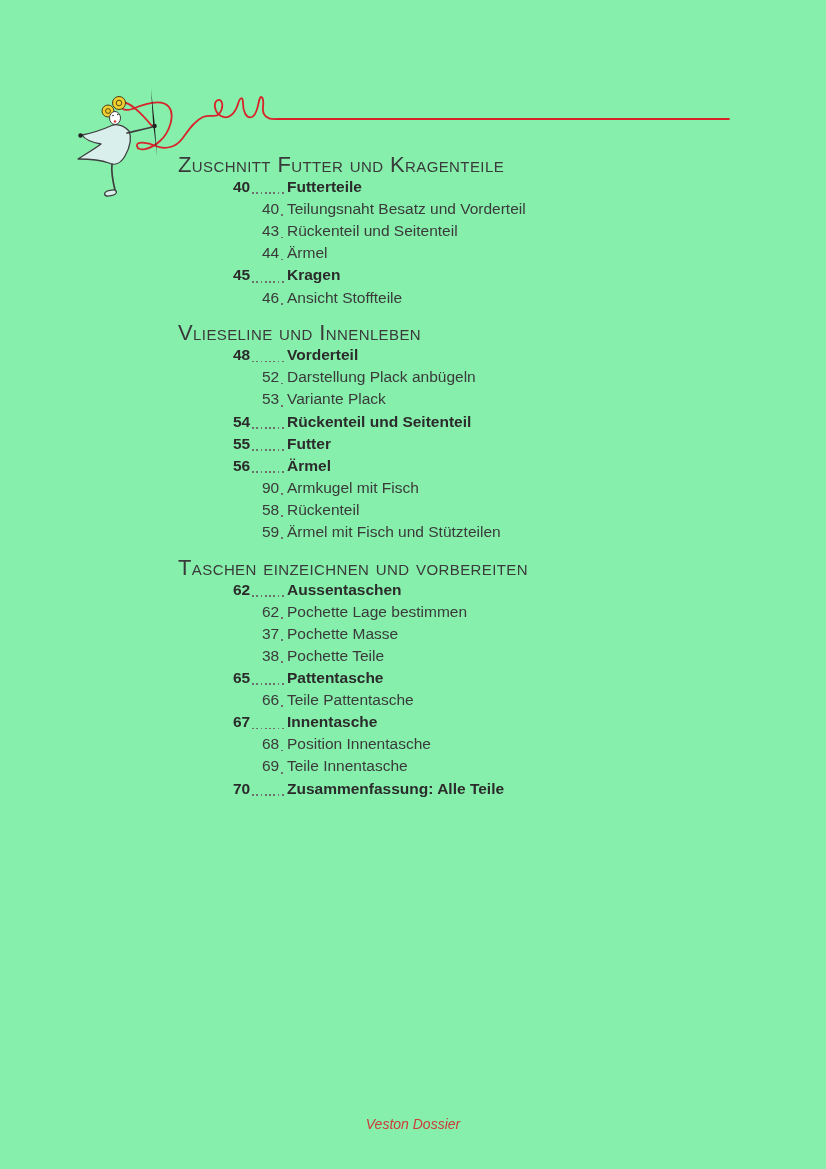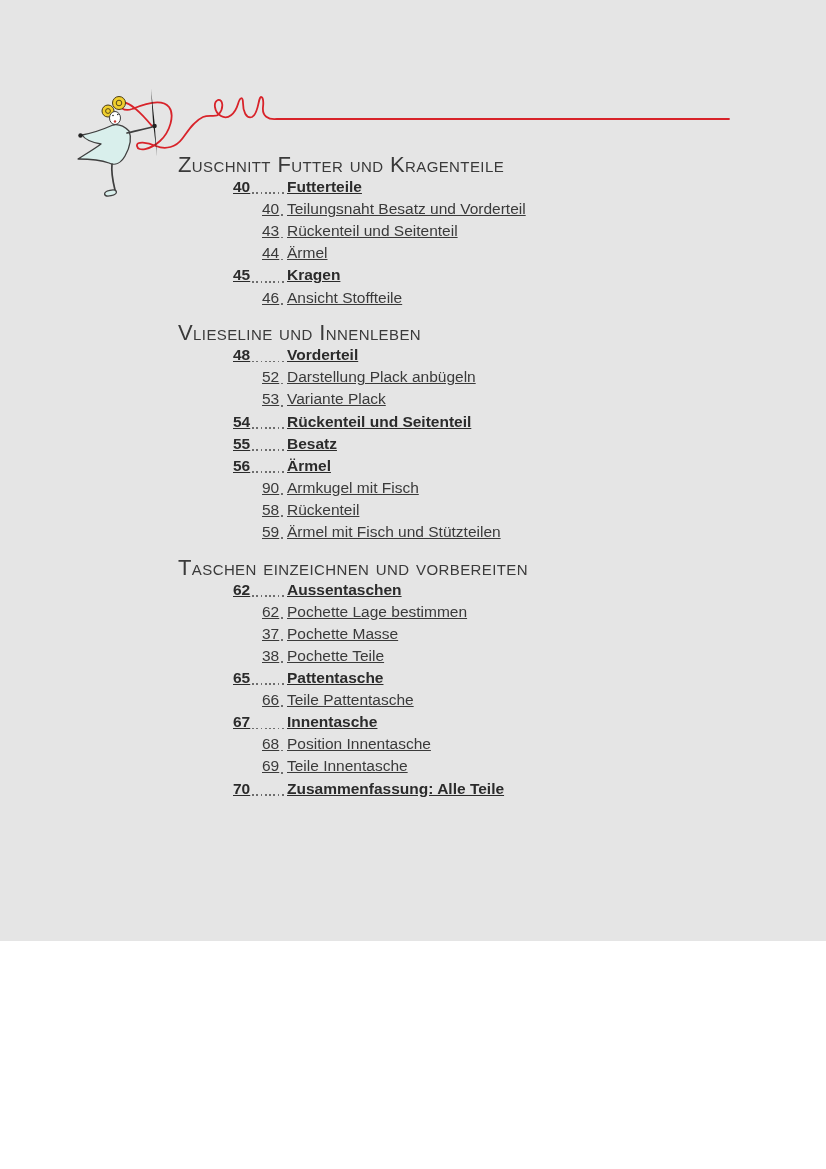--- a/index.html
+++ b/index.html
@@ -8,22 +8,22 @@
     --text:#3a3a3a;
     --bold-text:#2b2b2b;
     --dots:#6e6e6e;
     --dress:#d9efec;
     --hair:#f0cf2e;
     --outline:#3f3f3f;
   }
   html,body{margin:0;padding:0;background:#fff;}
   .page{
     position:relative;
-    width:826px;height:941px;
-    background:#e5e5e5;
+    width:826px;height:1169px;
+    background:#86efac;
     font-family:"Liberation Sans",sans-serif;
     color:var(--text);
     overflow:hidden;
   }
   .artwork{
     position:absolute;left:60px;top:78px;width:680px;height:150px;
   }
   .artwork svg{display:block;width:100%;height:100%;}
   .thread{fill:none;stroke:var(--red);stroke-width:1.8;stroke-linecap:round;stroke-linejoin:round;}
   .needle{fill:#1b1b1b;}
@@ -38,21 +38,21 @@
 
   .toc{
     position:absolute;left:178px;top:154px;width:600px;
     font-size:15.5px;line-height:22.1px;
   }
   .toc-section + .toc-section{margin-top:13.5px;}
   .sec-heading{
     margin:0;font-weight:400;font-size:22px;line-height:22.1px;
     font-variant:small-caps;letter-spacing:0.4px;color:var(--text);
   }
-  .row{display:flex;align-items:baseline;margin-left:55px;white-space:nowrap;text-decoration:underline;}
+  .row{display:flex;align-items:baseline;margin-left:55px;white-space:nowrap;}
   .row.sub{margin-left:84px;}
   .numcell{display:flex;align-items:baseline;flex:none;}
   .row.main .numcell{width:54px;}
   .row.sub .numcell{width:25px;}
   .row.main{font-weight:700;color:var(--bold-text);}
   .num{flex:none;}
   .dots{
     flex:1;height:1.8px;align-self:flex-end;margin:0 2px 4px 1.5px;
     background:repeating-linear-gradient(to right,var(--dots) 0 1.6px,transparent 1.6px 4.3px);
   }
@@ -211,21 +211,21 @@
               <span class="dots"></span>
             </span>
     <span class="label">Rückenteil und Seitenteil</span>
   </div>
 
   <div class="row main">
     <span class="numcell">
               <span class="num">55</span>
               <span class="dots"></span>
             </span>
-    <span class="label">Besatz</span>
+    <span class="label">Futter</span>
   </div>
 
   <div class="row main">
     <span class="numcell">
               <span class="num">56</span>
               <span class="dots"></span>
             </span>
     <span class="label">Ärmel</span>
   </div>
 

